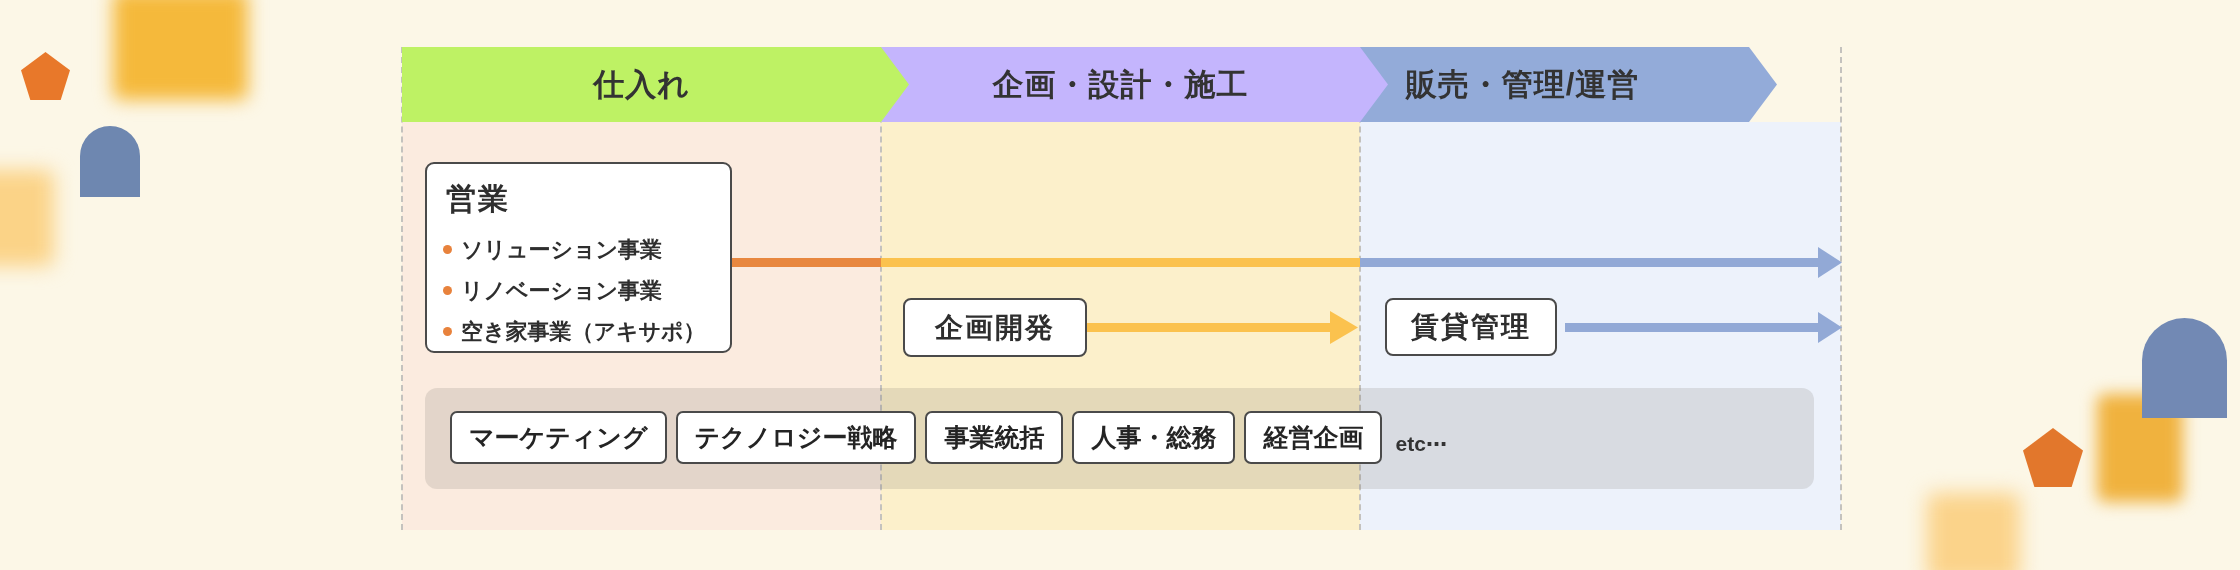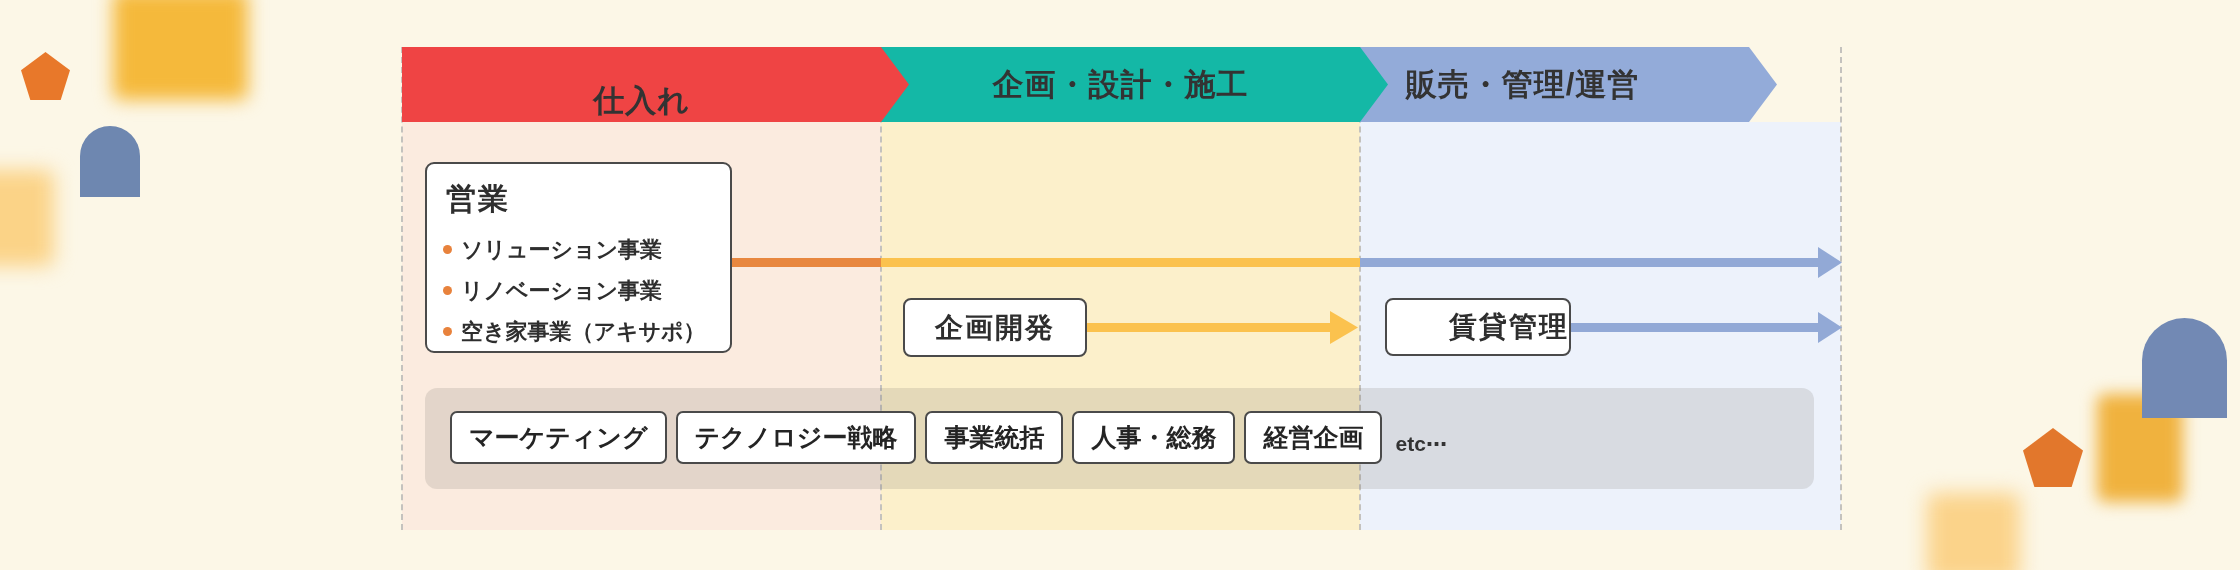--- a/index.html
+++ b/index.html
@@ -50,21 +50,21 @@
   .sales-box{left:425px; top:162px; width:307px; height:191px; border-radius:9px;
              padding:13px 16px;}
   .sales-title{font-size:30px; font-weight:bold; margin:2px 0 9px 3px; letter-spacing:2px;}
   .sales-item{display:flex; align-items:center; gap:9px; height:41px;
               font-size:22px; font-weight:bold; white-space:nowrap;}
   .dot{width:9px; height:9px; border-radius:50%; flex:none;}
 
   .mid-box{display:flex; align-items:center; justify-content:center;
            border-radius:8px; font-size:28px; font-weight:bold; letter-spacing:2px; white-space:nowrap;}
   .planning-box{left:903px; top:298px; width:184px; height:59px;}
-  .rental-box{left:1385px; top:298px; width:186px; height:58px;justify-content:flex-end;}
+  .rental-box{left:1385px; top:298px; width:172px; height:58px;}
 
   
   .shaft{position:absolute; height:9px; z-index:5;}
   .sh-o {left:732px;  top:258px; width:149px;}
   .sh-y {left:881px;  top:258px; width:479px;}
   .sh-b {left:1360px; top:258px; width:458px;}
   .head{position:absolute; z-index:5; clip-path:polygon(0 0,100% 50%,0 100%);}
   .head-r1{left:1818px; top:247px; width:24px; height:31px;}
   .sh-y2{left:1087px; top:323px; width:243px;}
   .head-y{left:1330px; top:311px; width:28px; height:33px;}
@@ -99,24 +99,24 @@
 
   <div class="col col1" style="background-color: rgb(251, 235, 223);"></div>
   <div class="col col2" style="background-color: rgb(252, 240, 203);"></div>
   <div class="col col3" style="background-color: rgb(237, 242, 251);"></div>
 
   <div class="dash dash1"></div>
   <div class="dash dash2"></div>
   <div class="dash dash3"></div>
   <div class="dash dash4"></div>
 
-  <div class="stage stage1" style="background-color: #ef4444; align-items: flex-end;">
+  <div class="stage stage1" style="background-color: #bef264;">
     <span>仕入れ</span>
   </div>
-  <div class="stage stage2" style="background-color: #14b8a6;">
+  <div class="stage stage2" style="background-color: #c4b5fd;">
     <span>企画・設計・施工</span>
   </div>
   <div class="stage stage3" style="background-color: rgb(147, 171, 217);">
     <span>販売・管理/運営</span>
   </div>
 
   <div class="wbox sales-box">
     <div class="sales-title">営業</div>
     <div class="sales-item">
       <span class="dot" style="background-color: rgb(232, 130, 60);"></span>

